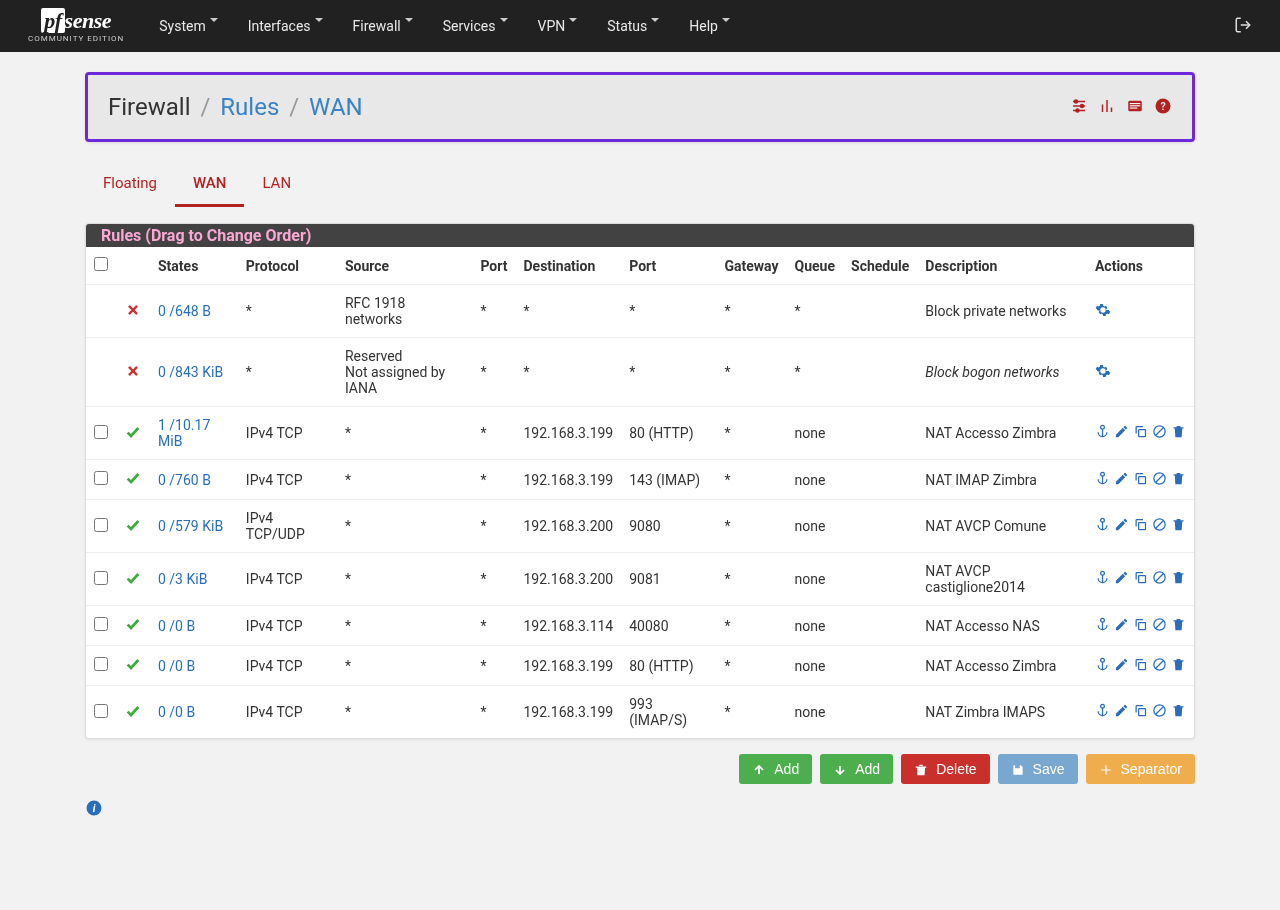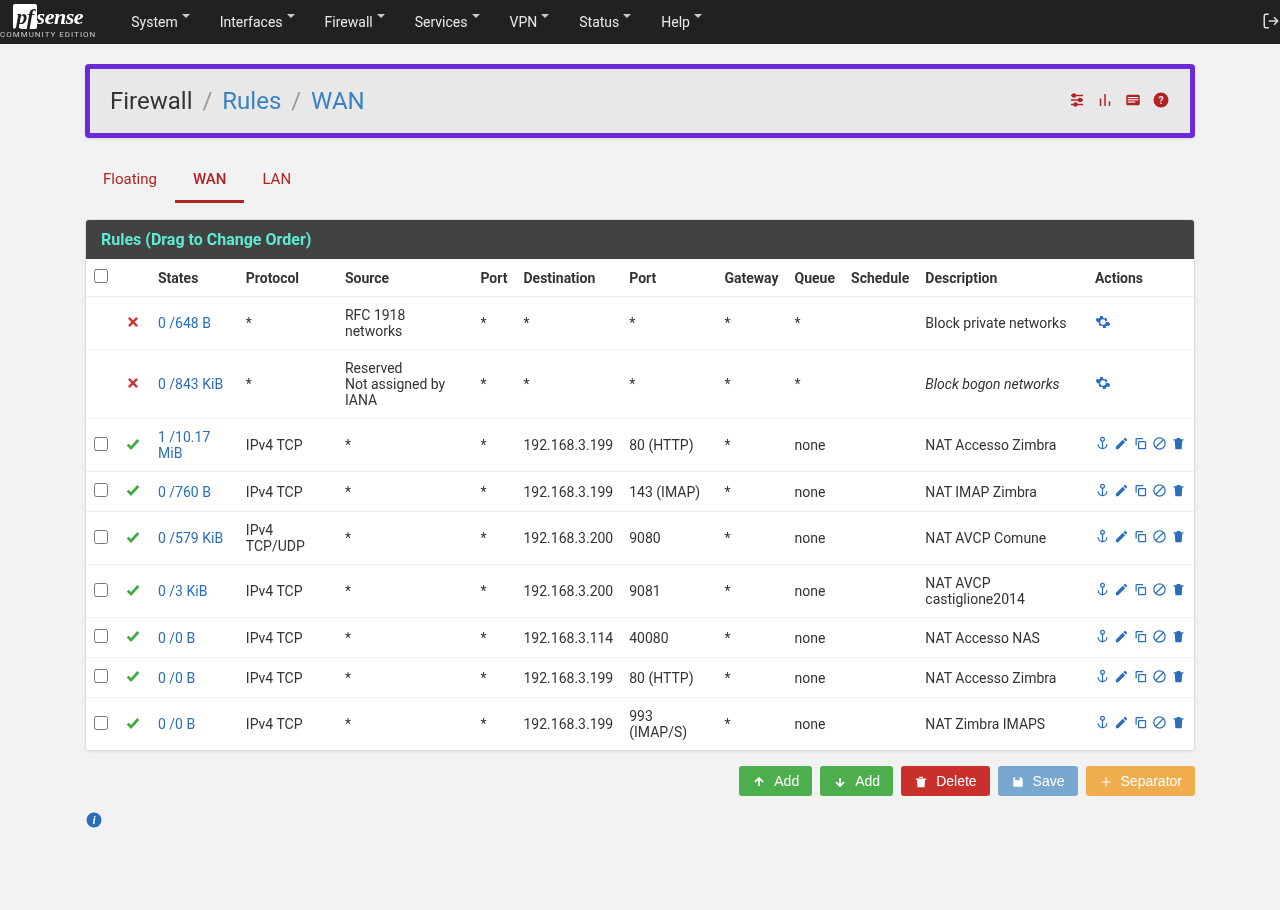--- a/index.html
+++ b/index.html
@@ -1,43 +1,43 @@
 <!DOCTYPE html>
 <html><head>
 <meta charset="utf-8">
 <style>
 * { box-sizing: border-box; margin: 0; padding: 0; }
 body { font-family: -apple-system, BlinkMacSystemFont, "Segoe UI", Roboto, "Helvetica Neue", Arial, sans-serif; font-size: 14px; background: #f2f2f2; color: #333; }
 
-.navbar { background: #212121; height: 44px; display: flex; align-items: center; padding: 0 0; }
+.navbar { background: #212121; height: 52px; display: flex; align-items: center; padding: 0 28px; }
 .brand { display: flex; flex-direction: column; align-items: center; margin-right: 20px; color: #fff; }
 .brand-logo { font-size: 22px; font-weight: bold; font-family: Georgia, serif; line-height: 1; letter-spacing: -0.5px; }
 .brand-logo .pf { background: #fff; color: #212121; padding: 0 3px; border-radius: 2px; font-style: italic; }
 .brand-logo .sense { font-style: italic; }
 .brand-sub { font-size: 8px; letter-spacing: 1px; color: #ccc; margin-top: 2px; }
 .nav { display: flex; flex: 1; }
 .nav-item { color: #e8e8e8; padding: 15px 15px; font-size: 14px; cursor: pointer; display: flex; }
 .nav-item .caret { margin-left: 4px; width: 0; height: 0; border-left: 4px solid transparent; border-right: 4px solid transparent; border-top: 4px solid #ccc; }
 .logout-icon { color: #ddd; cursor: pointer; }
 
 .container { max-width: 1140px; margin: 0 auto; padding: 0 15px; }
 
-.page-header { background: #e8e8e8; border: 5px solid #6d28d9; border-radius: 4px; margin-top: 20px; padding: 18px 20px; display: flex; align-items: center; justify-content: space-between; box-shadow: 0 1px 3px rgba(0,0,0,0.1); }
+.page-header { background: #e8e8e8; border: 3px solid #6d28d9; border-radius: 4px; margin-top: 20px; padding: 18px 20px; display: flex; align-items: center; justify-content: space-between; box-shadow: 0 1px 3px rgba(0,0,0,0.1); }
 .breadcrumb { font-size: 24px; color: #333; font-weight: 400; }
 .breadcrumb .sep { color: #999; margin: 0 4px; }
 .breadcrumb a { color: #3b82c4; text-decoration: none; }
 .header-actions { display: flex; gap: 10px; }
 .header-actions svg, .header-actions .hicon { color: #b22222; cursor: pointer; }
 
 .tabs { display: flex; margin-top: 20px; border-bottom: 1px solid transparent; }
 .tab { padding: 12px 18px; color: #b22222; cursor: pointer; border-bottom: 3px solid transparent; font-size: 15px; }
 .tab.active { border-bottom-color: #b22222; font-weight: 500; }
 
 .panel { background: #fff; border: 1px solid #ddd; border-radius: 4px; margin-top: 15px; overflow: hidden; box-shadow: 0 1px 3px rgba(0,0,0,0.08); }
-.panel-heading { background: #424242; color: #5eead4; padding: 10px 15px; font-size: 16px; font-weight: bold; }
+.panel-heading { background: #424242; color: #f9a8d4; padding: 2px 15px; font-size: 16px; font-weight: bold; }
 
 table.rules { width: 100%; border-collapse: collapse; }
 table.rules th { text-align: left; padding: 10px 8px; font-weight: bold; font-size: 14px; border-bottom: 1px solid #eee; }
 table.rules td { padding: 10px 8px; border-top: 1px solid #eee; vertical-align: middle; font-size: 14px; }
 table.rules input[type=checkbox] { margin: 0; }
 .states-link { color: #2a6ebb; text-decoration: none; }
 .ricon { display: inline-block; width: 18px; text-align: center; }
 .text-red { color: #cc3333; }
 .text-green { color: #3fab3f; }
 .action-icons { display: flex; gap: 4px; color: #2a6ebb; }

